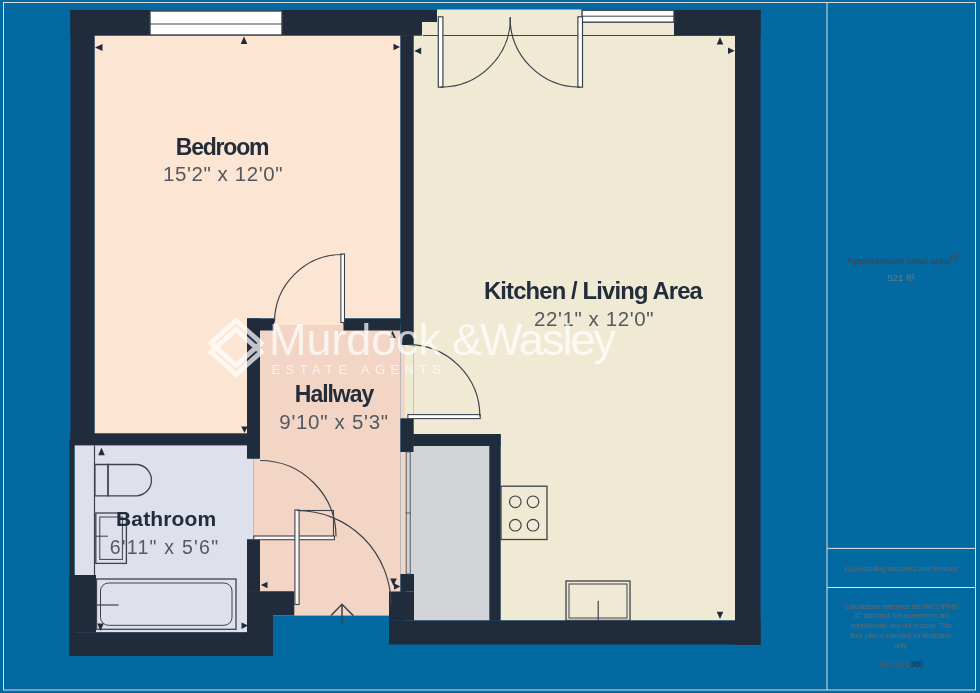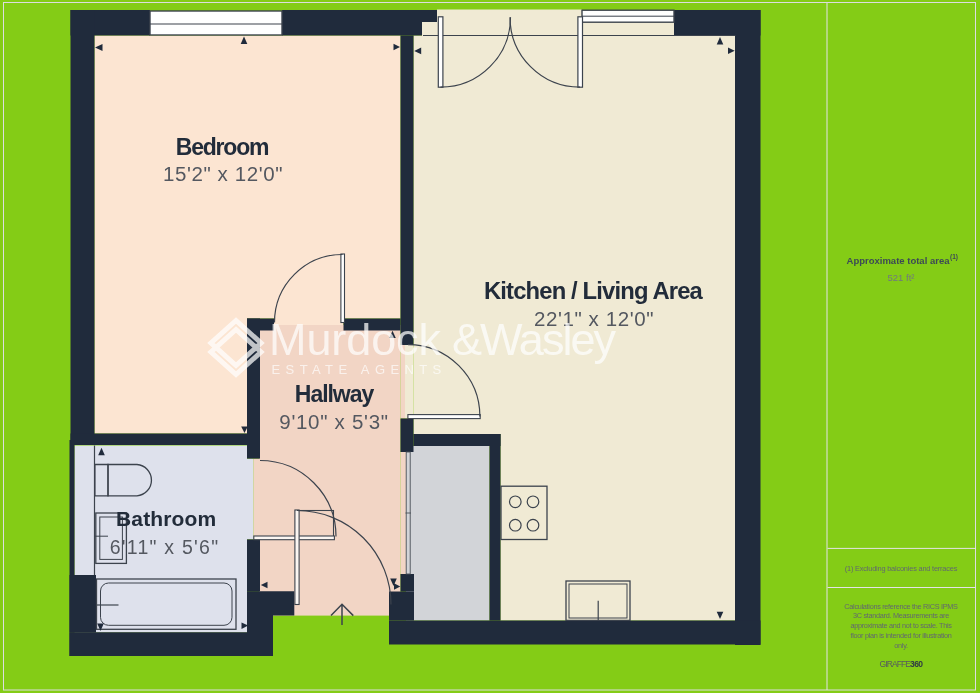--- a/index.html
+++ b/index.html
@@ -1,17 +1,17 @@
 <!DOCTYPE html>
 <html><head>
 <meta charset="utf-8">
 <style>
   html,body{margin:0;padding:0;background:#fff;-webkit-font-smoothing:antialiased;}
   *{-webkit-font-smoothing:antialiased;}
-  .page{position:relative;width:980px;height:693px;background:#84cc16;overflow:hidden;}
+  .page{position:relative;width:980px;height:693px;background:#0369a1;overflow:hidden;}
   svg{position:absolute;left:0;top:0;}
   text{font-family:"Liberation Sans",sans-serif;}
 </style>
 </head>
 <body>
 <div class="page">
 <svg width="980" height="693" viewBox="0 0 980 693">
 
 <rect x="3.5" y="2.5" width="972" height="687.5" fill="none" stroke="#dcdde0" stroke-width="1"></rect>
 

